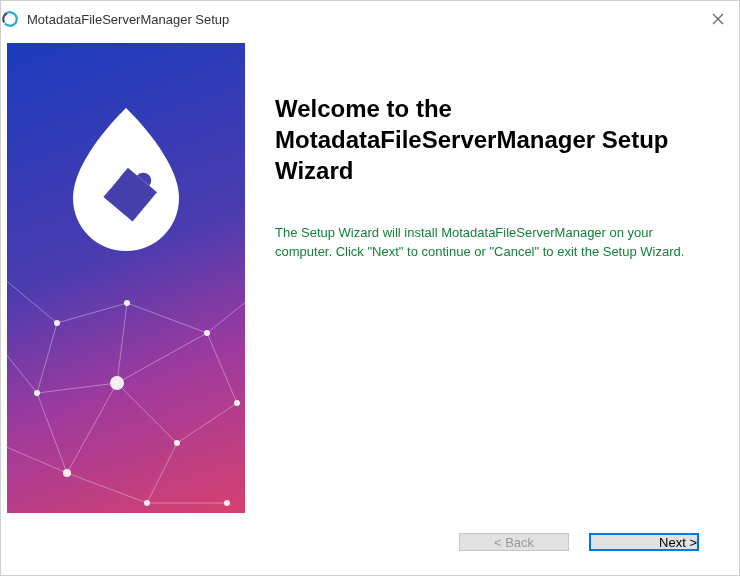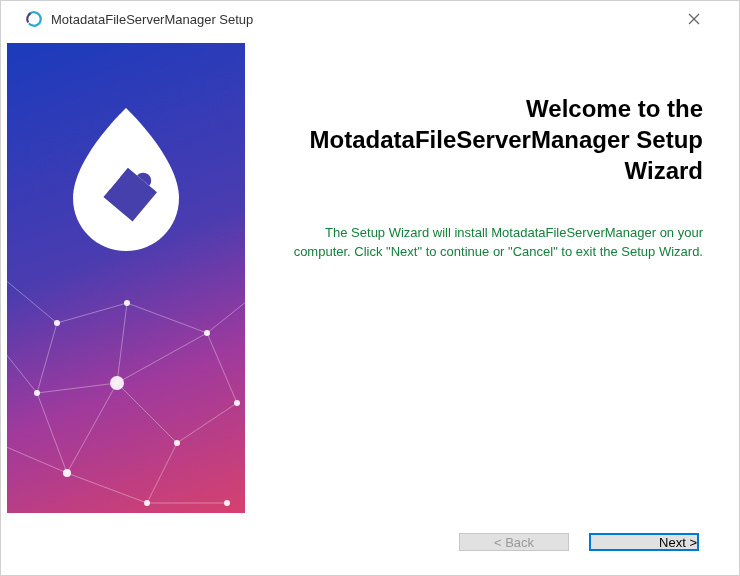--- a/index.html
+++ b/index.html
@@ -10,21 +10,21 @@
       background: #ffffff;
       overflow: hidden;
       display: flex;
       flex-direction: column;
       border: 1px solid #d0d0d0;
     }
     .titlebar {
       height: 36px;
       display: flex;
       align-items: center;
-      padding: 0 24px;
+      padding: 0 0;
       background: #ffffff;
       font-size: 13px;
       color: #333;
     }
     .titlebar .app-icon {
       width: 18px;
       height: 18px;
       margin-right: 8px;
       display: inline-flex;
       align-items: center;
@@ -41,21 +41,20 @@
       justify-content: center;
       color: #666;
       cursor: pointer;
     }
     .titlebar .close-btn svg { width: 12px; height: 12px; }
 
     .content-area {
       flex: 1;
       display: flex;
       padding: 6px;
-      text-align: right;
     }
     .left-panel {
       width: 238px;
       height: 100%;
       position: relative;
       background: linear-gradient(160deg, #1b3bbd 0%, #4b3cb0 45%, #9f3a9d 70%, #d6416e 100%);
       overflow: hidden;
     }
     .left-panel svg.network {
       position: absolute;

